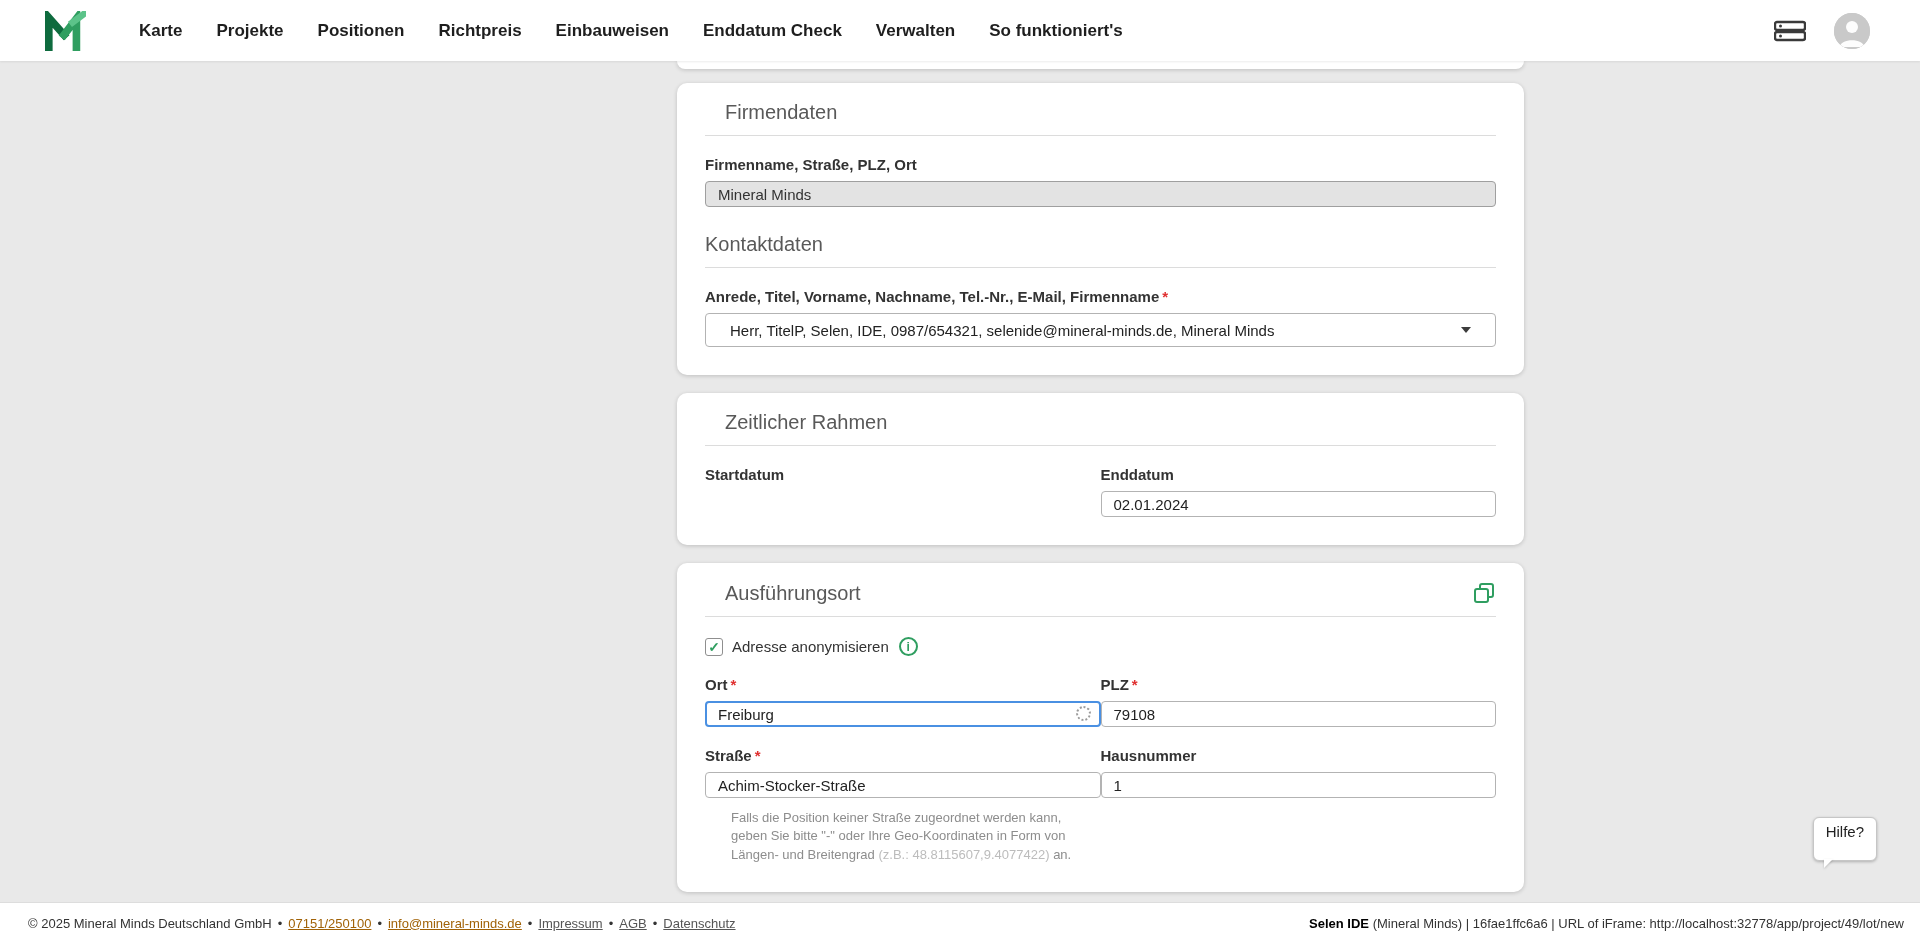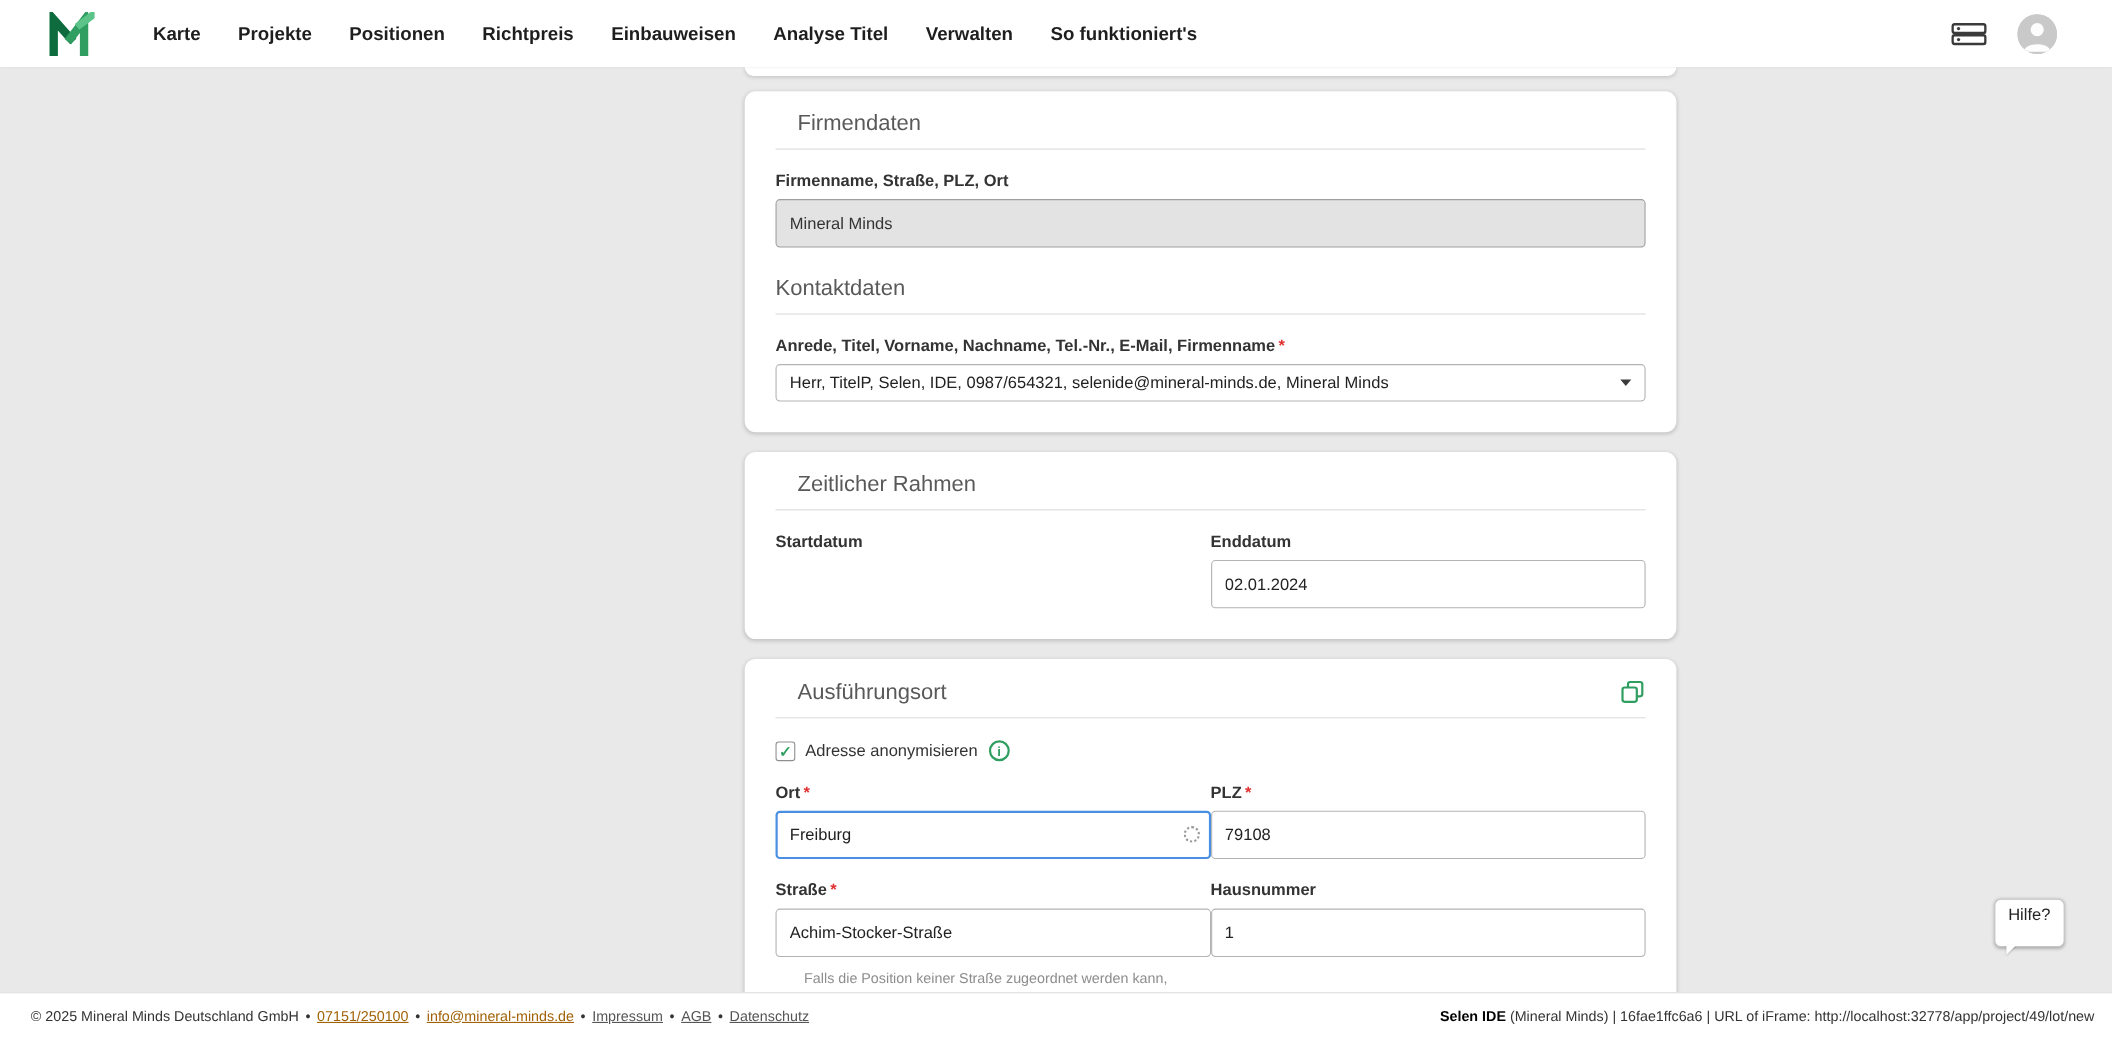--- a/index.html
+++ b/index.html
@@ -41,38 +41,38 @@
   .card-title { font-size:20px; font-weight:400; color:#595959;margin-left:20px; }
   .title-row { display:flex; align-items:center; justify-content:space-between; }
   .card hr { border:none; border-top:1px solid #dcdcdc; margin-top:11px; }
 
   .section-title { font-size:20px; font-weight:400; color:#595959; margin-top:26px; }
   .field-label { font-size:15px; font-weight:700; color:#333; margin-top:20px; }
   .req { color:#e03131; margin-left:3px; font-weight:700; }
 
   .input-wrap { position:relative; margin-top:8px; }
   input.text {
-    width:100%; height:44px; border:1px solid #b3b3b3; border-radius:4px;
+    width:100%; height:26px; border:1px solid #b3b3b3; border-radius:4px;
     font-size:15px; padding:0 12px; color:#222; background:#fff;
     font-family:inherit; outline:none; display:block;
   }
   input.text.disabled { background:#e3e3e3; border-color:#9f9f9f; color:#333; }
   input.text.focused { border:2px solid #4a90e2; padding:0 11px; }
   .spinner {
     position:absolute; right:10px; top:50%; margin-top:-8px;
     width:15px; height:15px; border:2px dotted #9a9a9a; border-radius:50%;
     animation:spin 1.2s linear infinite;
   }
   @keyframes spin { to { transform:rotate(360deg); } }
 
   .select {
     margin-top:8px; width:100%; height:34px;
     border:1px solid #b3b3b3; border-radius:4px; background:#fff;
     display:flex; align-items:center; justify-content:space-between;
-    padding:0 12px; font-size:15px; color:#222; cursor:pointer;
+    padding:0 24px; font-size:15px; color:#222; cursor:pointer;
   }
   .caret {
     width:0; height:0; border-left:5px solid transparent;
     border-right:5px solid transparent; border-top:6px solid #3c3c3c;
     margin-left:12px; flex:0 0 auto;
   }
 
   .two-col { display:flex; }
   .col { flex:1; min-width:0; }
 
@@ -129,21 +129,21 @@
     <polyline points="5,38 5,7 21,25" fill="none" stroke="#0e6b3e" stroke-width="8" stroke-linecap="square"></polyline>
     <polyline points="21,25 34,8 34,38" fill="none" stroke="#2f9e60" stroke-width="8" stroke-linecap="square"></polyline>
     <polyline points="30,12 42,3" fill="none" stroke="#5cc389" stroke-width="7" stroke-linecap="square"></polyline>
   </svg>
   <nav>
     <div class="nav-item">Karte</div>
     <div class="nav-item">Projekte</div>
     <div class="nav-item">Positionen</div>
     <div class="nav-item">Richtpreis</div>
     <div class="nav-item">Einbauweisen</div>
-    <div class="nav-item">Analyse Titel</div>
+    <div class="nav-item">Enddatum Check</div>
     <div class="nav-item">Verwalten</div>
     <div class="nav-item">So funktioniert's</div>
   </nav>
   <div class="header-right">
     <svg class="hw-icon" viewBox="0 0 32 22">
       <rect x="1" y="2" width="30" height="8" rx="2" fill="none" stroke="#3a3a3a" stroke-width="2.4"></rect>
       <rect x="1" y="12" width="30" height="8" rx="2" fill="none" stroke="#3a3a3a" stroke-width="2.4"></rect>
       <circle cx="6.5" cy="6" r="1.5" fill="#3a3a3a"></circle>
       <circle cx="6.5" cy="16" r="1.5" fill="#3a3a3a"></circle>
     </svg>

